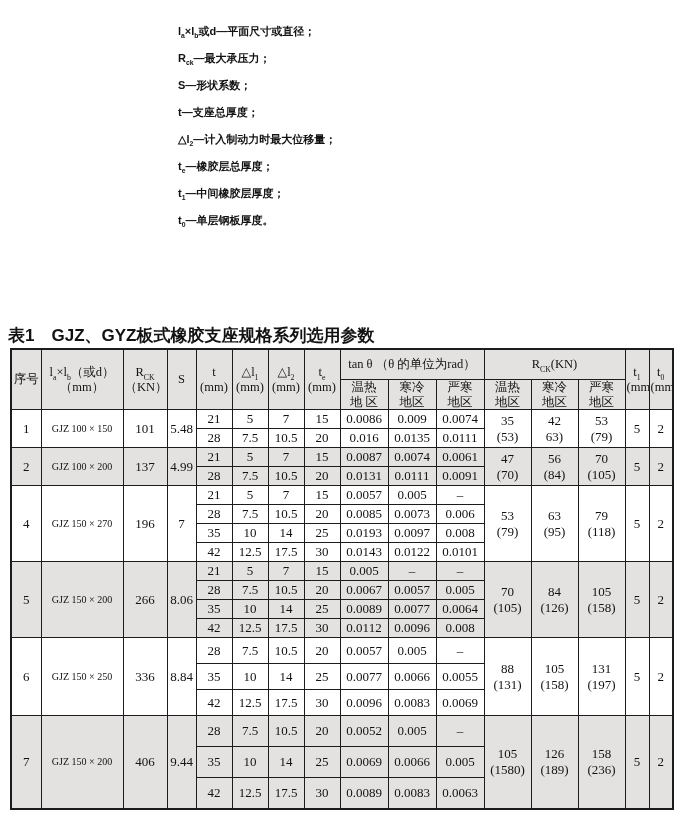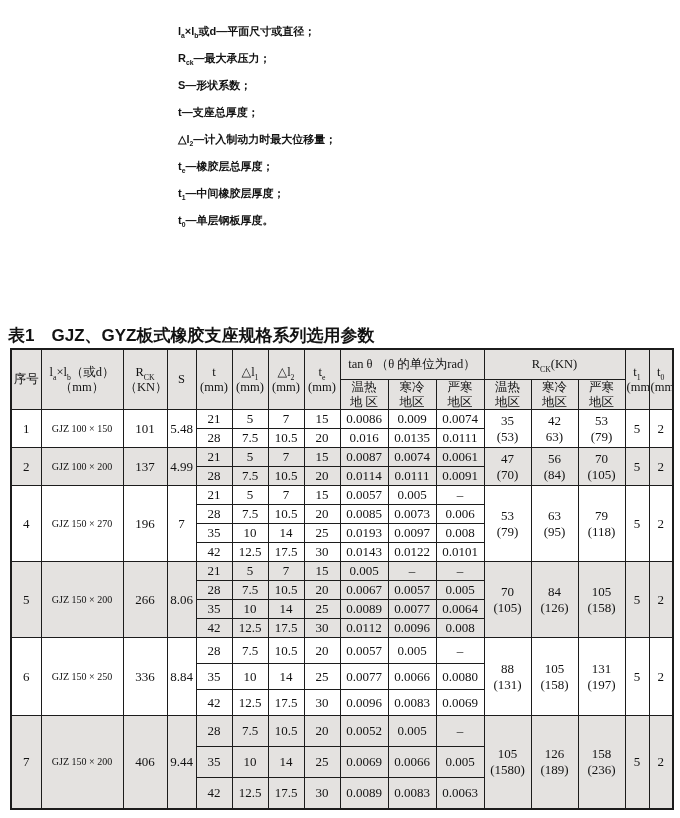--- a/index.html
+++ b/index.html
@@ -133,21 +133,21 @@
           <td rowspan="2" class=" shade gt">56<br>(84)</td>
           <td rowspan="2" class=" shade gt">70<br>(105)</td>
           <td rowspan="2" class=" shade gt">5</td>
           <td rowspan="2" class=" shade gt">2</td>
         </tr>
         <tr style="height:19px">
           <td class=" shade">28</td>
           <td class=" shade">7.5</td>
           <td class=" shade">10.5</td>
           <td class=" shade">20</td>
-          <td class=" shade">0.0114</td>
+          <td class=" shade">0.0131</td>
           <td class=" shade">0.0111</td>
           <td class=" shade">0.0091</td>
         </tr>
         <tr style="height:19px">
           <td rowspan="4" class=" gt">4</td>
           <td rowspan="4" class="dim-cell gt">GJZ 150 × 270</td>
           <td rowspan="4" class=" gt">196</td>
           <td rowspan="4" class=" gt">7</td>
           <td class=" gt">21</td>
           <td class=" gt">5</td>
@@ -252,21 +252,21 @@
           <td rowspan="3" class=" gt">5</td>
           <td rowspan="3" class=" gt">2</td>
         </tr>
         <tr style="height:26px">
           <td class="">35</td>
           <td class="">10</td>
           <td class="">14</td>
           <td class="">25</td>
           <td class="">0.0077</td>
           <td class="">0.0066</td>
-          <td class="">0.0080</td>
+          <td class="">0.0055</td>
         </tr>
         <tr style="height:26px">
           <td class="">42</td>
           <td class="">12.5</td>
           <td class="">17.5</td>
           <td class="">30</td>
           <td class="">0.0096</td>
           <td class="">0.0083</td>
           <td class="">0.0069</td>
         </tr>

